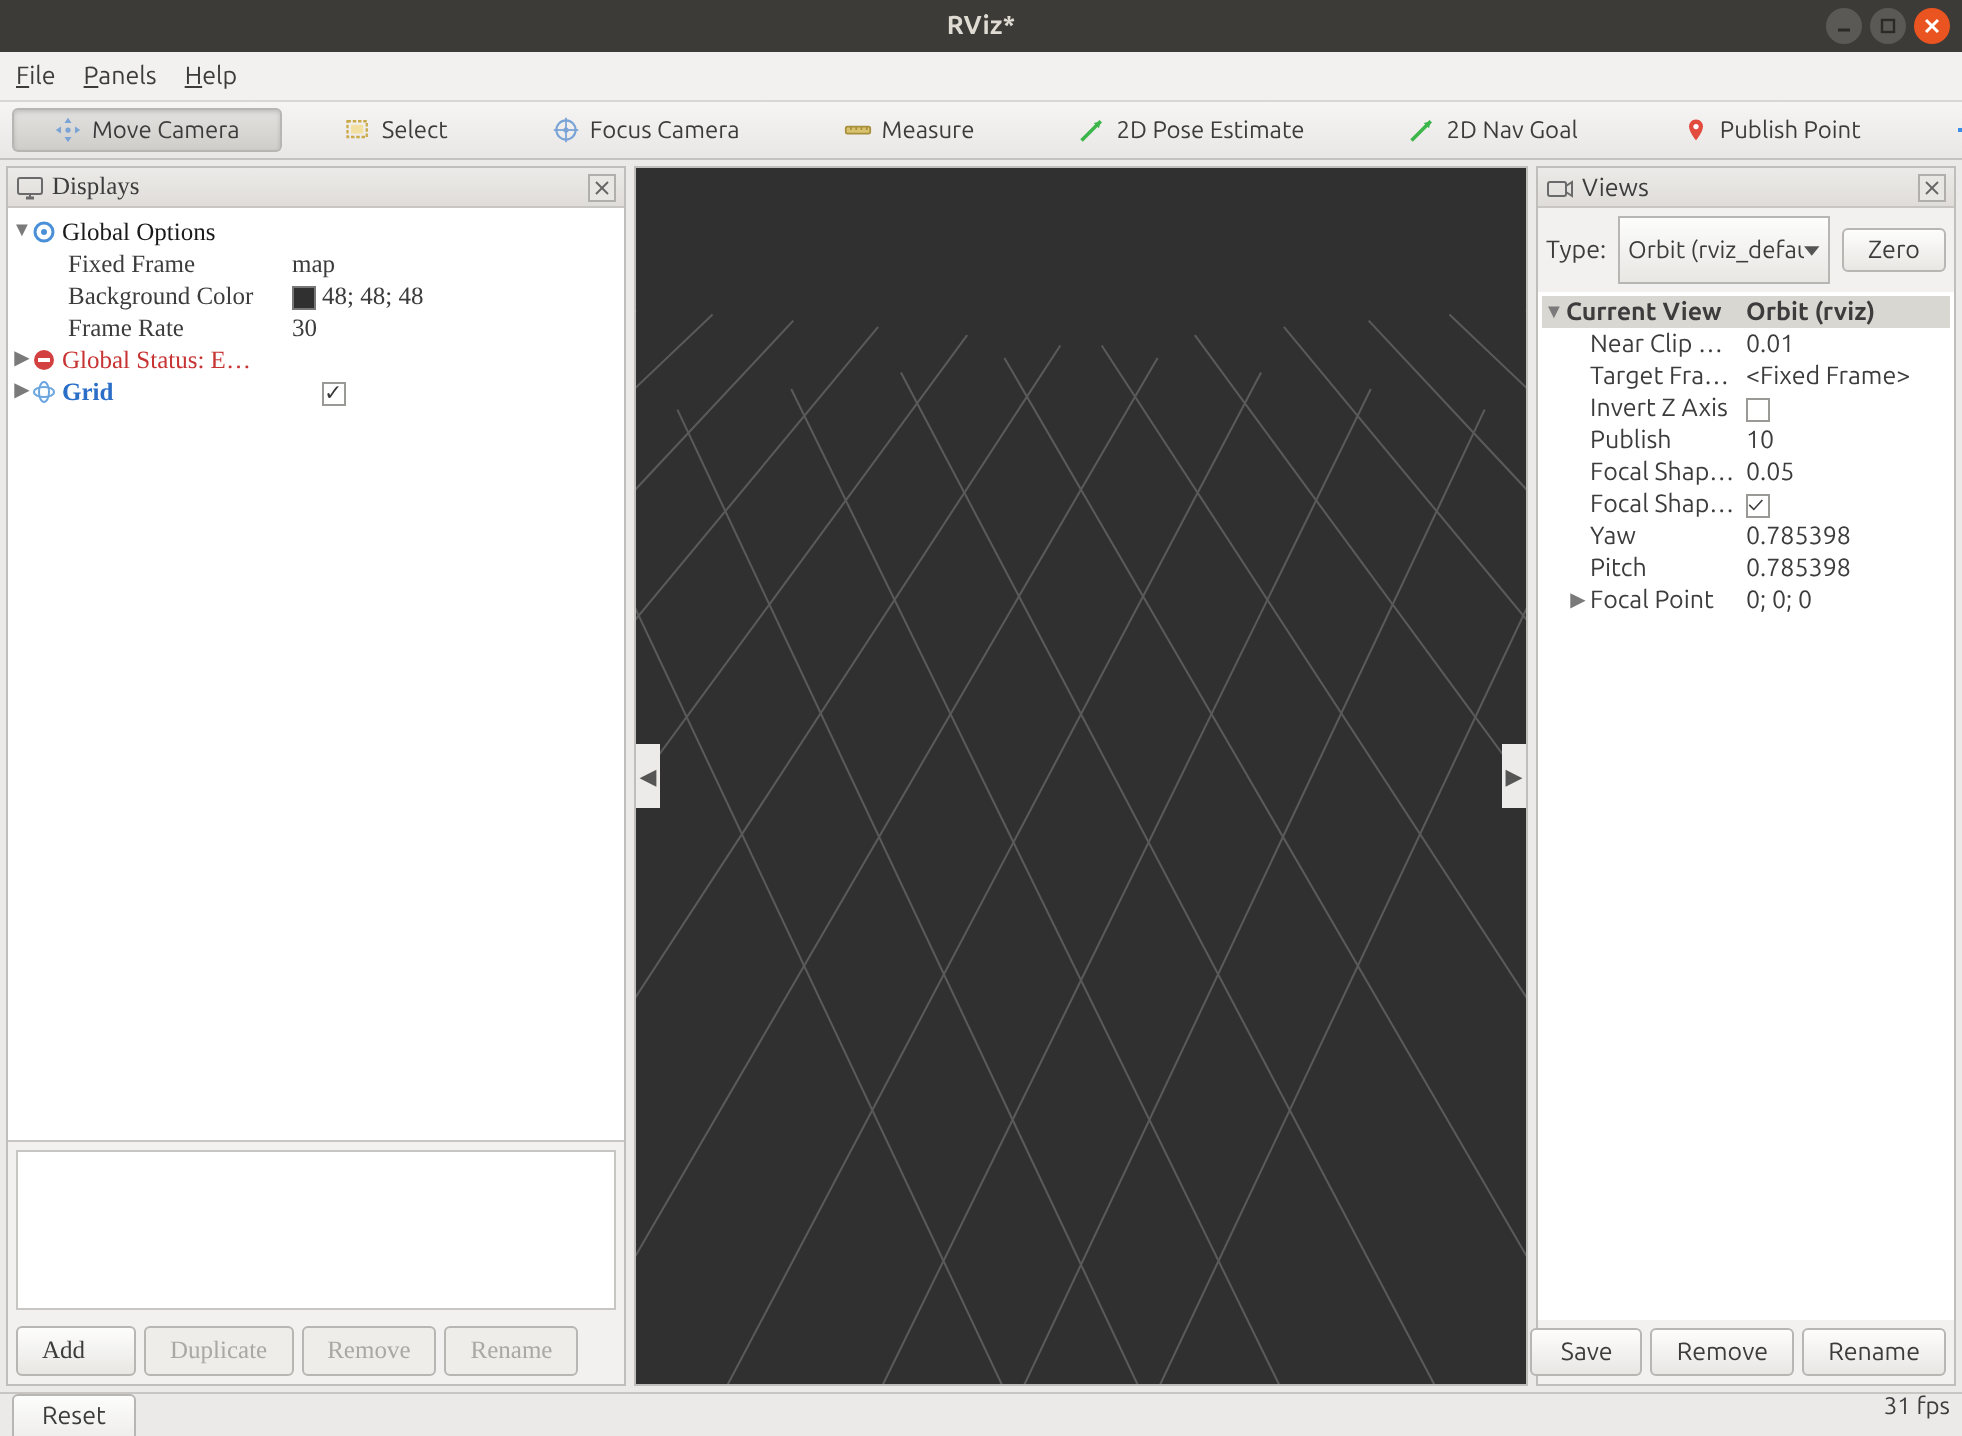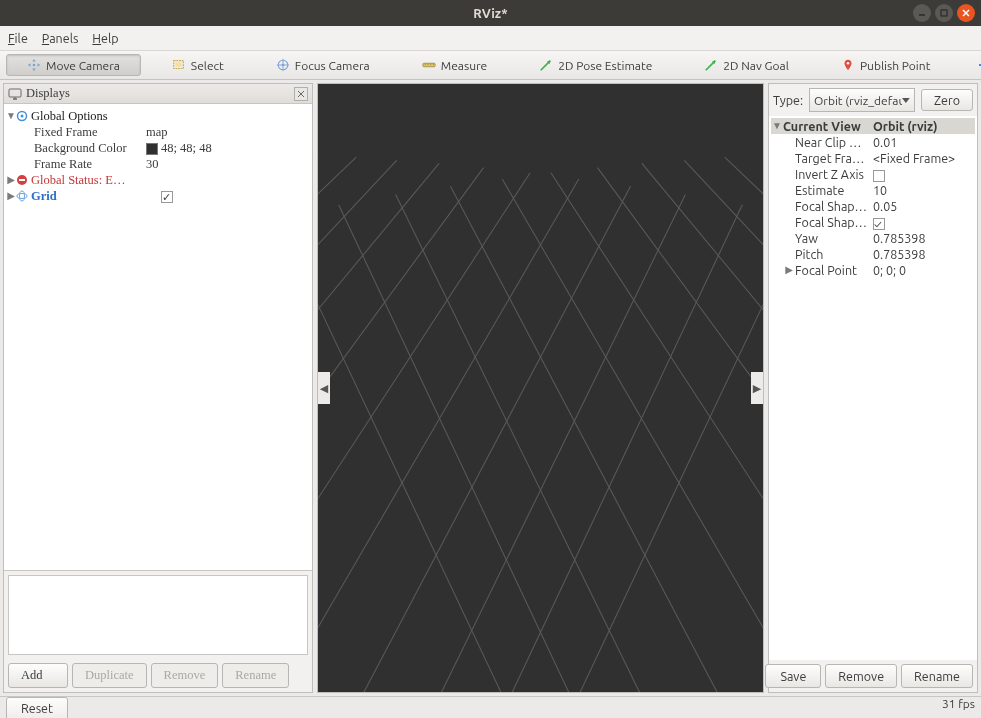--- a/index.html
+++ b/index.html
@@ -60,21 +60,21 @@
 
   
   .viewport { position:absolute; inset:0; background:#303030; }
   .viewport svg { width:100%; height:100%; }
   .nav-arrow { position:absolute; top:50%; transform:translateY(-50%); width:12px; height:32px; background:#ecebe9; display:flex; align-items:center; justify-content:center; font-size:11px; color:#555; cursor:pointer;}
   .nav-left { left:0; }
   .nav-right { right:0; }
 
   
   .typerow { display:flex; align-items:center; gap:6px; padding:4px; }
-  .type-select { flex:1; height:24px; border:1px solid #b7b6b3; background:linear-gradient(#fdfdfc,#e8e7e4); padding:0 4px; display:flex; align-items:center; justify-content:flex-end; font-size:12px; overflow:hidden; cursor:pointer;}
+  .type-select { flex:1; height:34px; border:1px solid #b7b6b3; background:linear-gradient(#fdfdfc,#e8e7e4); padding:0 4px; display:flex; align-items:center; justify-content:flex-end; font-size:12px; overflow:hidden; cursor:pointer;}
   .right-tree { flex:1; background:#fff; font-size:12.5px; overflow:auto; padding:2px 2px;}
   .rrow { display:flex; height:16px; line-height:16px; white-space:nowrap; align-items:center;}
   .rlabel { flex:0 0 88px; overflow:hidden; text-overflow:ellipsis; }
   .rval { flex:1; overflow:hidden; padding-left:2px;}
   .rhead { background:#d9d7d2; font-weight:bold; }
   .right-btns { display:flex; gap:4px; padding:4px; justify-content:flex-end;}
   .right-btns .btn { min-width:56px; text-align:center;}
 
   
   .footer { height:32px; display:flex; padding:0 6px; background:#ebeae8; border-top:1px solid #c7c6c3;}
@@ -286,20 +286,33 @@
     </div>
     <div class="nav-arrow nav-left">
       <span>◀</span>
     </div>
     <div class="nav-arrow nav-right">
       <span>▶</span>
     </div>
   </div>
 
   <div class="panel panel-right">
+    <div class="panel-title">
+      <svg class="pticon" viewBox="0 0 14 14">
+          <rect x="1" y="4" width="9" height="7" rx="1" fill="none" stroke="#6a6a6a"></rect>
+          <polygon points="10,6 13,4 13,11 10,9" fill="none" stroke="#6a6a6a"></polygon>
+        </svg>
+      <span>Views</span>
+      <div class="closer">
+        <svg width="8" height="8" viewBox="0 0 8 8">
+            <line x1="1" y1="1" x2="7" y2="7" stroke="#666"></line>
+            <line x1="7" y1="1" x2="1" y2="7" stroke="#666"></line>
+          </svg>
+      </div>
+    </div>
     <div class="typerow">
       <span>Type:</span>
       <div class="type-select">
         <span style="overflow:hidden;text-overflow:clip;white-space:nowrap;">Orbit (rviz_defau</span>
         <svg width="8" height="8" viewBox="0 0 8 8">
             <polygon points="0,2 8,2 4,7" fill="#555"></polygon>
           </svg>
       </div>
       <div class="btn" style="padding:3px 12px">Zero</div>
     </div>
@@ -315,21 +328,21 @@
       </div>
       <div class="rrow" style="padding-left:24px">
         <div class="rlabel" style="flex-basis:76px">Target Fra…</div>
         <div class="rval">&lt;Fixed Frame&gt;</div>
       </div>
       <div class="rrow" style="padding-left:24px">
         <div class="rlabel" style="flex-basis:76px">Invert Z Axis</div>
         <div class="rval"><span class="chk"></span></div>
       </div>
       <div class="rrow" style="padding-left:24px">
-        <div class="rlabel" style="flex-basis:76px">Estimate</div>
+        <div class="rlabel" style="flex-basis:76px">Publish</div>
         <div class="rval">10</div>
       </div>
       <div class="rrow" style="padding-left:24px">
         <div class="rlabel" style="flex-basis:76px">Focal Shap…</div>
         <div class="rval">0.05</div>
       </div>
       <div class="rrow" style="padding-left:24px">
         <div class="rlabel" style="flex-basis:76px">Focal Shap…</div>
         <div class="rval"><span class="chk checked"></span></div>
       </div>

